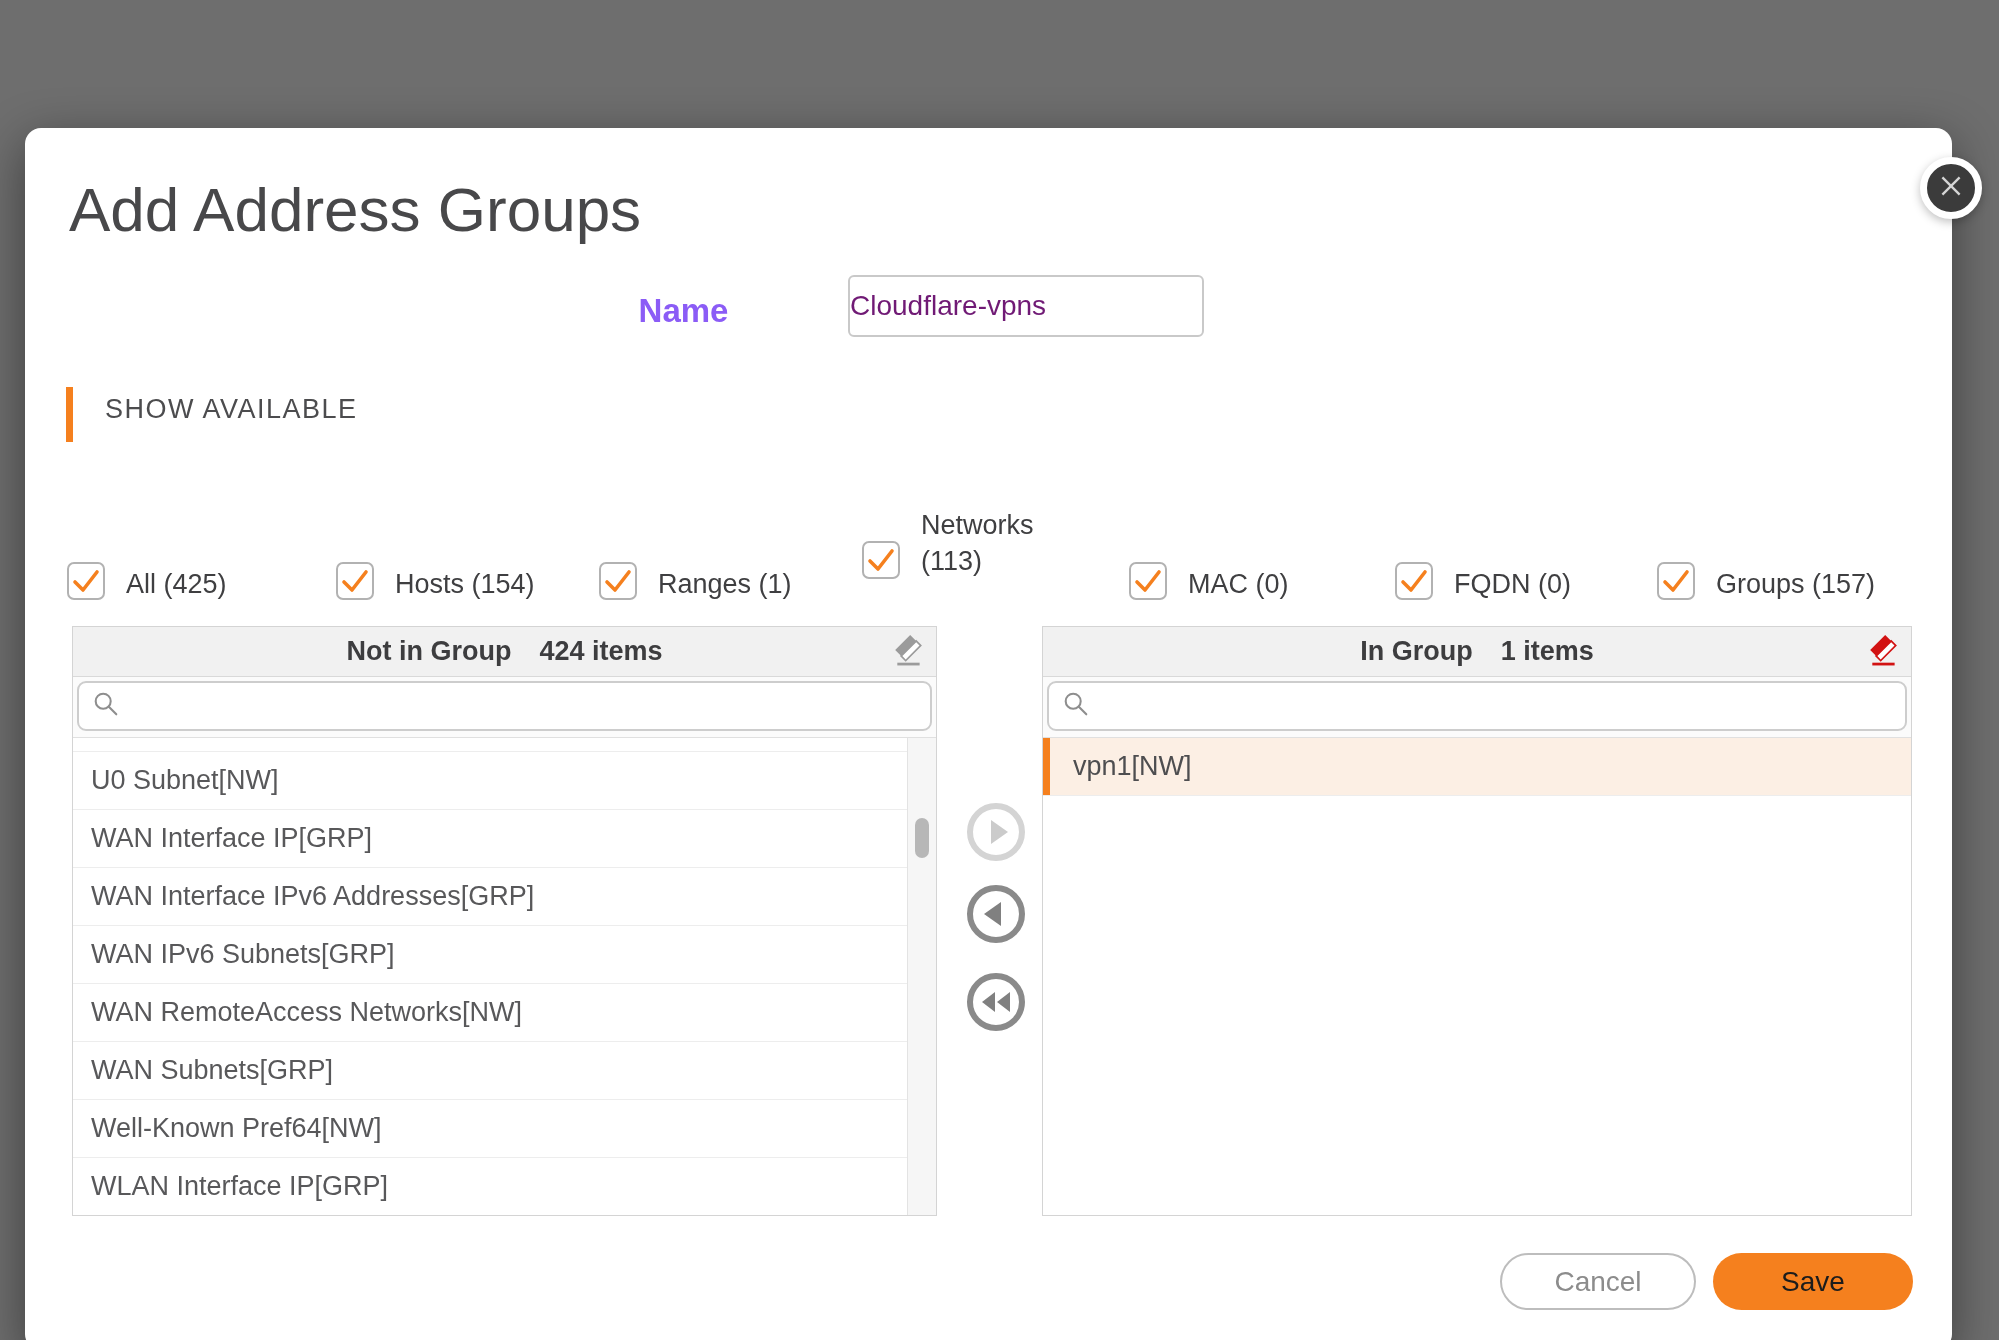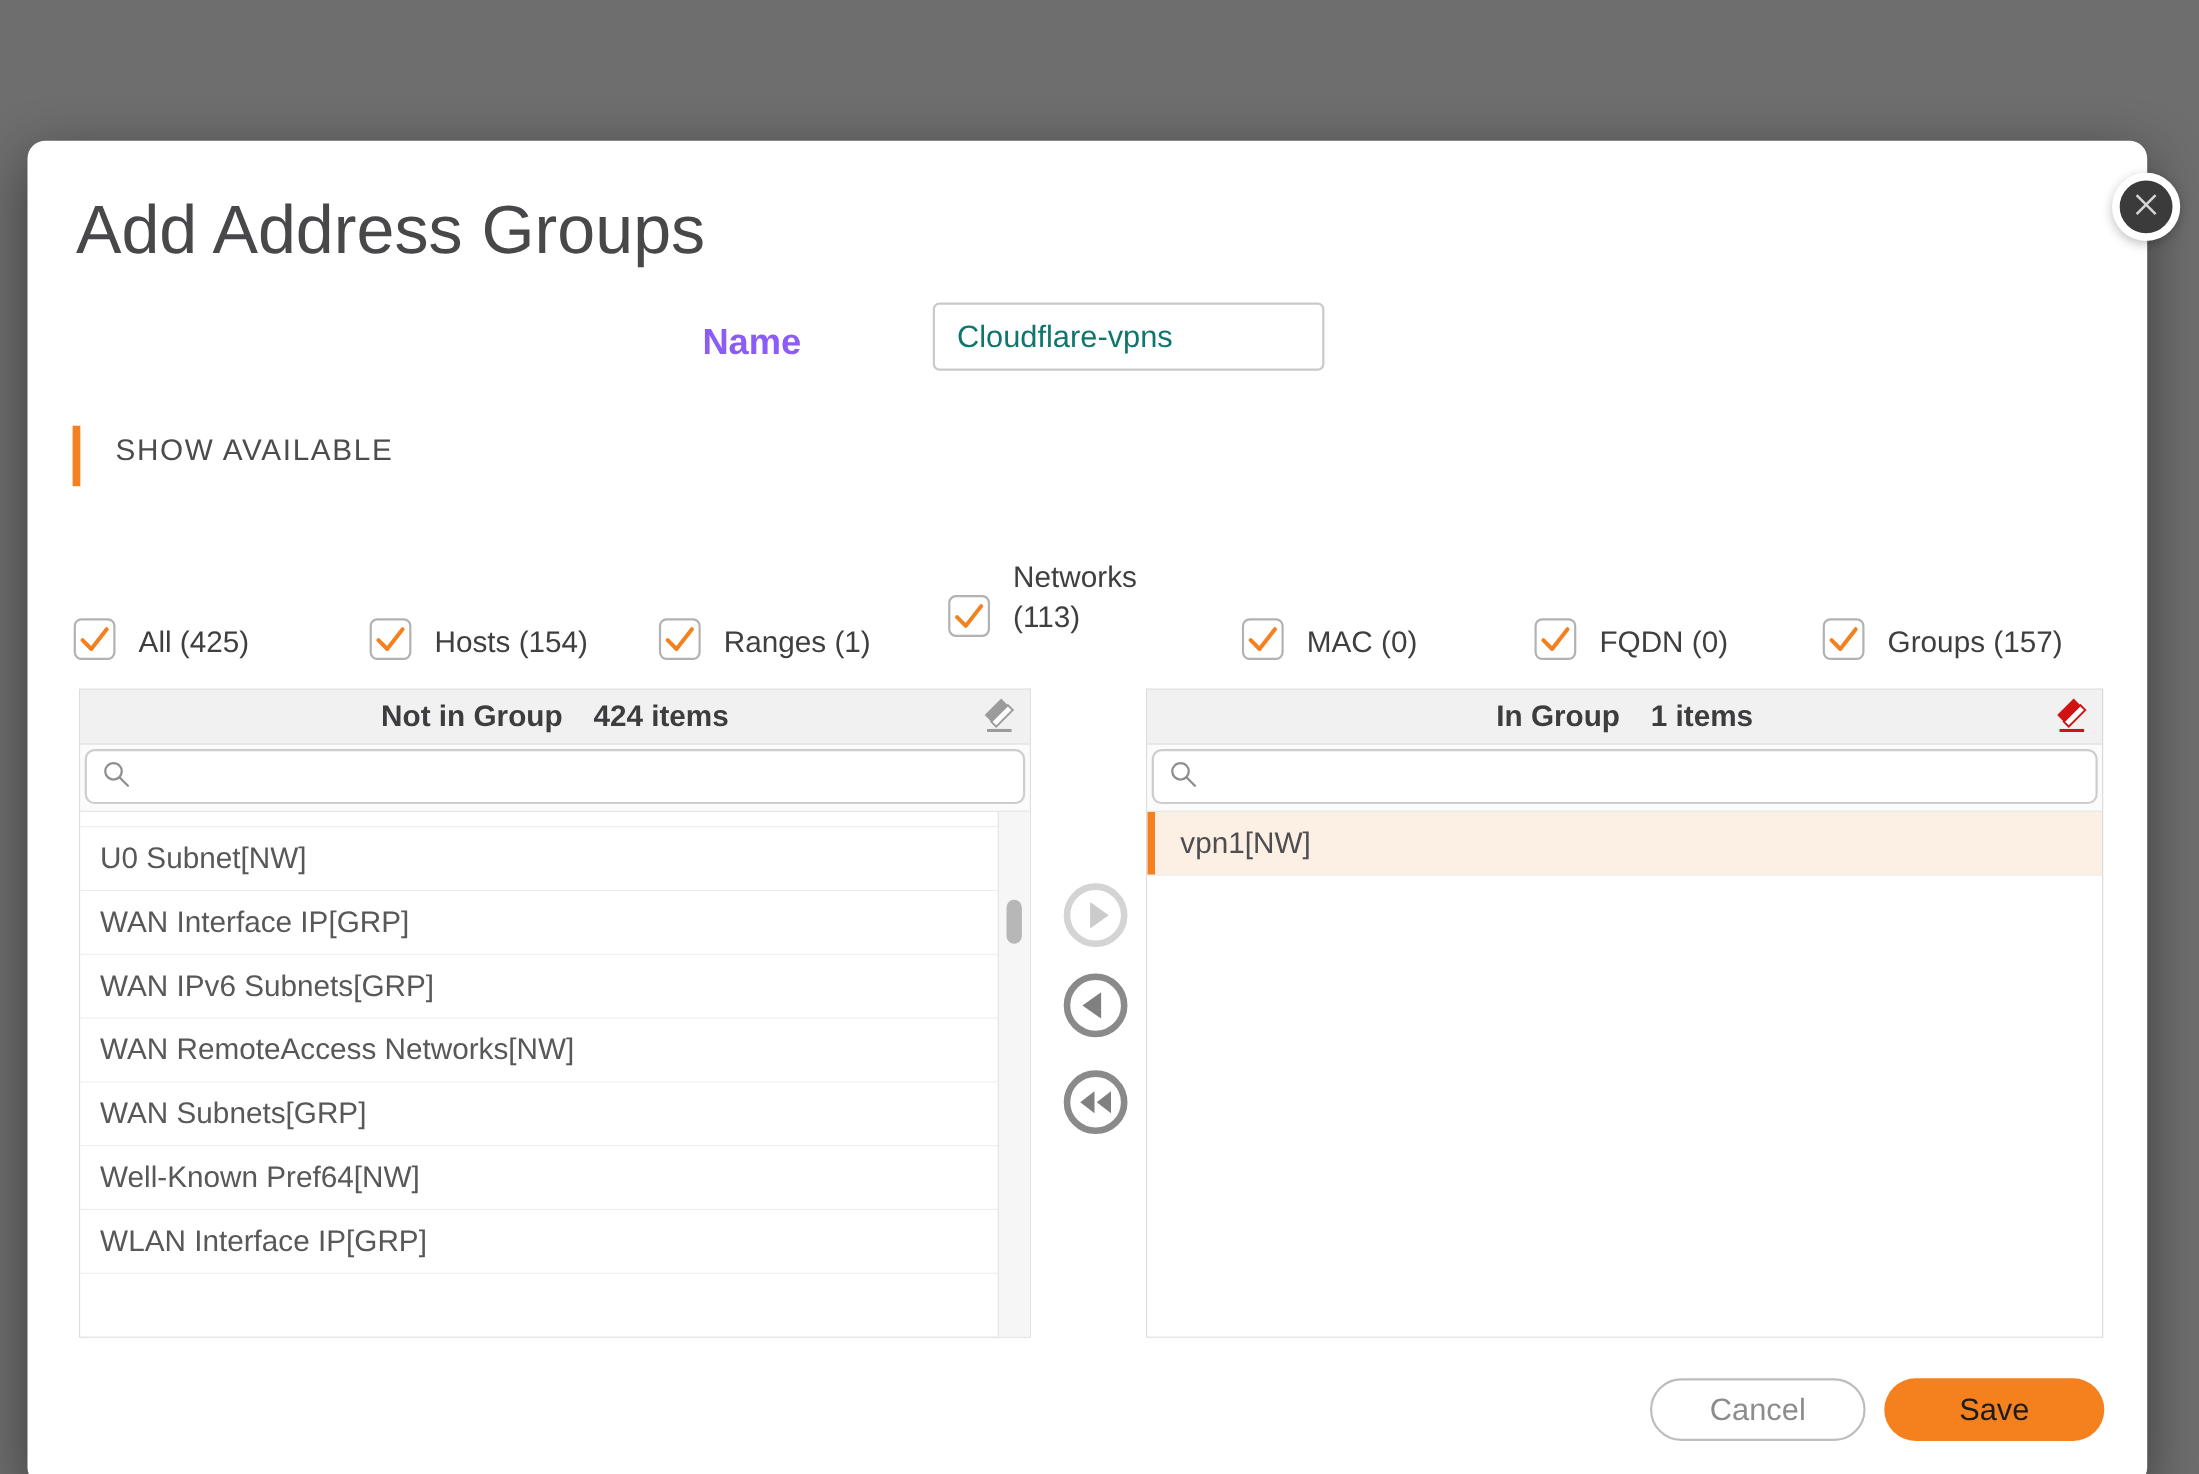--- a/index.html
+++ b/index.html
@@ -29,21 +29,21 @@
   }
   
   .name-label {
     position:absolute; left:535px; top:164px; width:247px;
     text-align:center; font-size:33px; font-weight:700; color:#8b5cf6;
   }
   .name-input {
     position:absolute; left:823px; top:147px; width:356px; height:62px;
     border:2px solid #c9c9c9; border-radius:6px; outline:none;
     font-family:"Liberation Sans", sans-serif;
-    font-size:28px; color:#0f766e; padding-left:20px; background:#fff;
+    font-size:28px; color:#701a75; background:#fff;
   }
   
   .section-bar { position:absolute; left:41px; top:259px; width:7px; height:55px; }
   .section-label {
     position:absolute; left:80px; top:266px;
     font-size:27px; color:#4c4c4e; letter-spacing:1.5px;
   }
   
   .filter {
     position:absolute; top:392px; height:80px;
@@ -226,20 +226,21 @@
             </svg>
           </span>
           <input class="search-input" type="text" style="">
         </div>
       </div>
       <div class="list">
         <div class="list-rows" id="left-rows">
             <div class="list-row sliver"></div>
             <div class="list-row">U0 Subnet[NW]</div>
             <div class="list-row">WAN Interface IP[GRP]</div>
+            <div class="list-row">WAN Interface IPv6 Addresses[GRP]</div>
             <div class="list-row">WAN IPv6 Subnets[GRP]</div>
             <div class="list-row">WAN RemoteAccess Networks[NW]</div>
             <div class="list-row">WAN Subnets[GRP]</div>
             <div class="list-row">Well-Known Pref64[NW]</div>
             <div class="list-row">WLAN Interface IP[GRP]</div>
           </div>
         <div class="scroll-track">
           <div class="scroll-thumb"></div>
         </div>
       </div>

